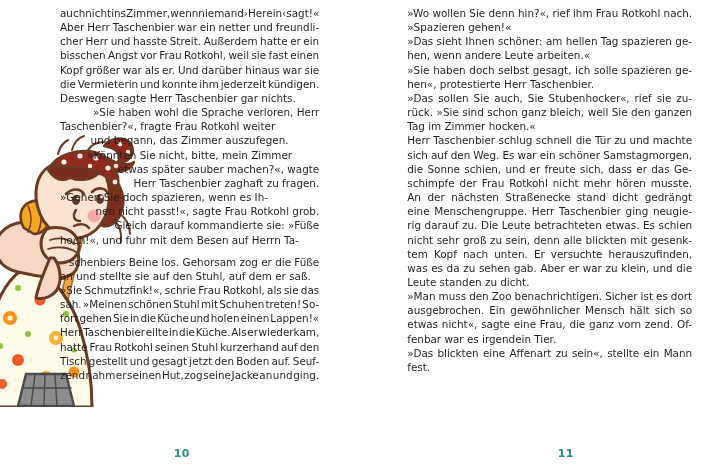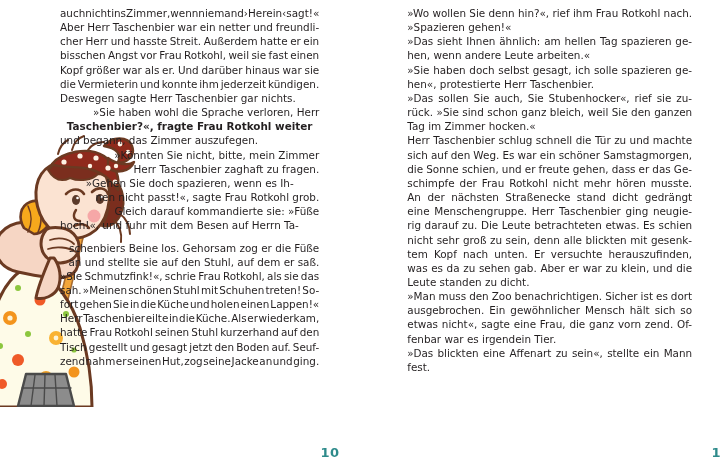--- a/index.html
+++ b/index.html
@@ -56,24 +56,24 @@
   .ln.just {
     display: flex;
     justify-content: space-between;
   }
   .ln.just > span { white-space: pre; }
 
   .pagenum {
     position: absolute;
     bottom: 12px;
     width: 100%;
-    left: 8px;
-    text-align: right;
+    left: 16px;
+    text-align: center;
     font-family: "DejaVu Sans", sans-serif;
-    font-size: 13px;
+    font-size: 11px;
     font-weight: bold;
     color: #2e8b8b;
     letter-spacing: 0.3px;
   }
 
   
   .illus {
     position: absolute;
     left: -12px;
     top: 122px;
@@ -284,30 +284,31 @@
           <span>die</span>
           <span>Vermieterin</span>
           <span>und</span>
           <span>konnte</span>
           <span>ihm</span>
           <span>jederzeit</span>
           <span>kündigen.</span>
         </div>
       <div class="ln">Deswegen sagte Herr Taschenbier gar nichts.</div>
       <div class="ln" style="text-align:right;">»Sie haben wohl die Sprache verloren, Herr</div>
-      <div class="ln" style="text-align:center;font-weight:bold;">Taschenbier?«, fragte Frau Rotkohl weiter</div>
-      <div class="ln" style="text-align:left;">und begann, das Zimmer auszufegen.</div>
-      <div class="ln" style="text-align:right;">»Könnten Sie nicht, bitte, mein Zimmer</div>
+      <div class="ln" style="text-align:left;">Taschenbier?«, fragte Frau Rotkohl weiter</div>
+      <div class="ln" style="text-align:center;">und begann, das Zimmer auszufegen.</div>
+      <div class="ln" style="text-align:center;">»Könnten Sie nicht, bitte, mein Zimmer</div>
+      <div class="ln" style="text-align:right;">etwas später sauber machen?«, wagte</div>
       <div class="ln" style="text-align:right;">Herr Taschenbier zaghaft zu fragen.</div>
-      <div class="ln" style="text-align:center;">»Gehen Sie doch spazieren, wenn es Ih-</div>
+      <div class="ln" style="text-align:left;">»Gehen Sie doch spazieren, wenn es Ih-</div>
       <div class="ln" style="text-align:right;">nen nicht passt!«, sagte Frau Rotkohl grob.</div>
       <div class="ln" style="text-align:right;">Gleich darauf kommandierte sie: »Füße</div>
       <div class="ln" style="text-align:left;">hoch!«, und fuhr mit dem Besen auf Herrn Ta-</div>
       <div class="ln" style="text-align:right;margin-top:8px;">schenbiers Beine los. Gehorsam zog er die Füße</div>
-      <div class="ln" style="text-align:right;">an und stellte sie auf den Stuhl, auf dem er saß.</div>
+      <div class="ln" style="">an und stellte sie auf den Stuhl, auf dem er saß.</div>
       <div class="ln just">
           <span>»Sie</span>
           <span>Schmutzfink!«,</span>
           <span>schrie</span>
           <span>Frau</span>
           <span>Rotkohl,</span>
           <span>als</span>
           <span>sie</span>
           <span>das</span>
         </div>
@@ -384,21 +385,21 @@
   </div>
 
   <div class="page page-right">
     <div class="textcol">
       <div class="ln">»Wo wollen Sie denn hin?«, rief ihm Frau Rotkohl nach.</div>
       <div class="ln">»Spazieren gehen!«</div>
       <div class="ln just">
           <span>»Das</span>
           <span>sieht</span>
           <span>Ihnen</span>
-          <span>ähnlich:</span>
+          <span>schöner:</span>
           <span>am</span>
           <span>hellen</span>
           <span>Tag</span>
           <span>spazieren</span>
           <span>ge-</span>
         </div>
       <div class="ln">hen, wenn andere Leute arbeiten.«</div>
       <div class="ln just">
           <span>»Sie</span>
           <span>haben</span>
@@ -457,21 +458,21 @@
           <span>schöner</span>
           <span>Samstagmorgen,</span>
         </div>
       <div class="ln just">
           <span>die</span>
           <span>Sonne</span>
           <span>schien,</span>
           <span>und</span>
           <span>er</span>
           <span>freute</span>
-          <span>gehen,</span>
+          <span>sich,</span>
           <span>dass</span>
           <span>er</span>
           <span>das</span>
           <span>Ge-</span>
         </div>
       <div class="ln just">
           <span>schimpfe</span>
           <span>der</span>
           <span>Frau</span>
           <span>Rotkohl</span>

